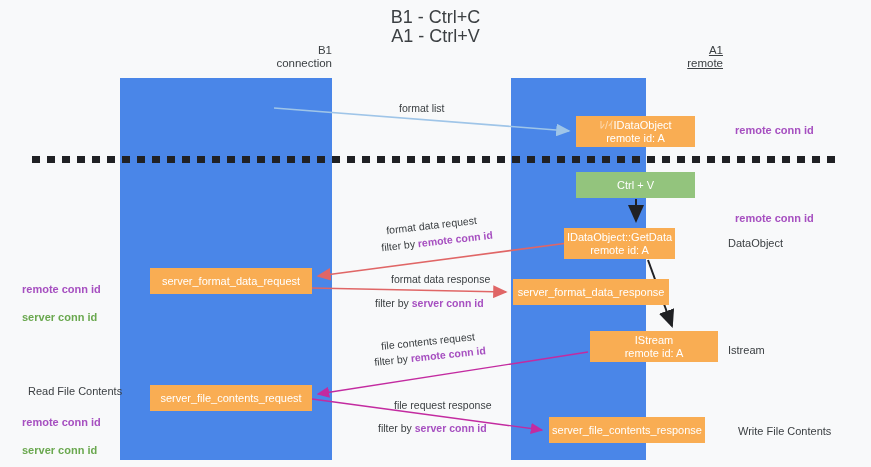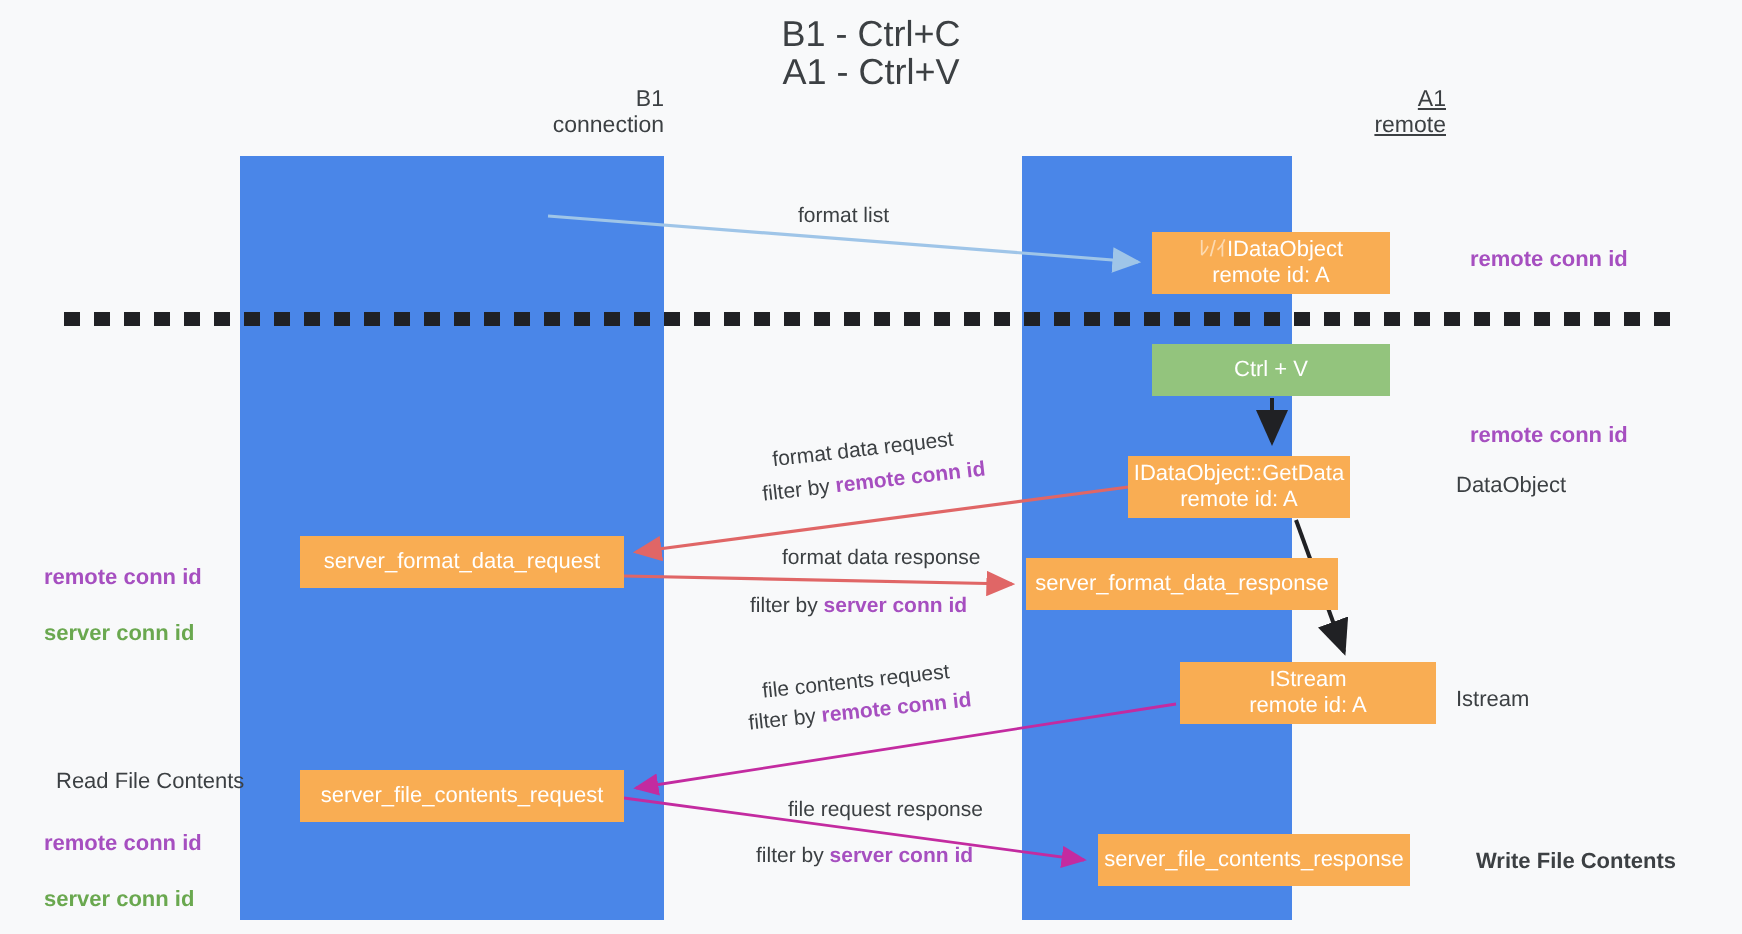--- a/index.html
+++ b/index.html
@@ -63,21 +63,21 @@
   
   .note{position:absolute;font-size:11px;line-height:14px;white-space:pre-line;}
   .purple{color:#a64fc0;font-weight:bold;}
   .greenTxt{color:#6aa84f;font-weight:bold;}
   .plain{color:#3c4043;}
 
   #note-r1{left:735px;top:123px;}
   #note-r2{left:735px;top:211px;}
   #note-r3{left:728px;top:236px;}
   #note-r4{left:728px;top:343px;}
-  #note-r5{left:738px;top:424px;font-weight:bold;}
+  #note-r5{left:738px;top:424px;}
 
   #note-l1{left:22px;top:268px;}
   #note-l2{left:28px;top:384px;}
   #note-l3{left:22px;top:401px;}
 
   
   .elabel{position:absolute;font-size:10.5px;line-height:13px;color:#3c4043;white-space:nowrap;}
   .elabel b{font-weight:bold;}
 
   #lbl-format-list{left:399px;top:102px;}

